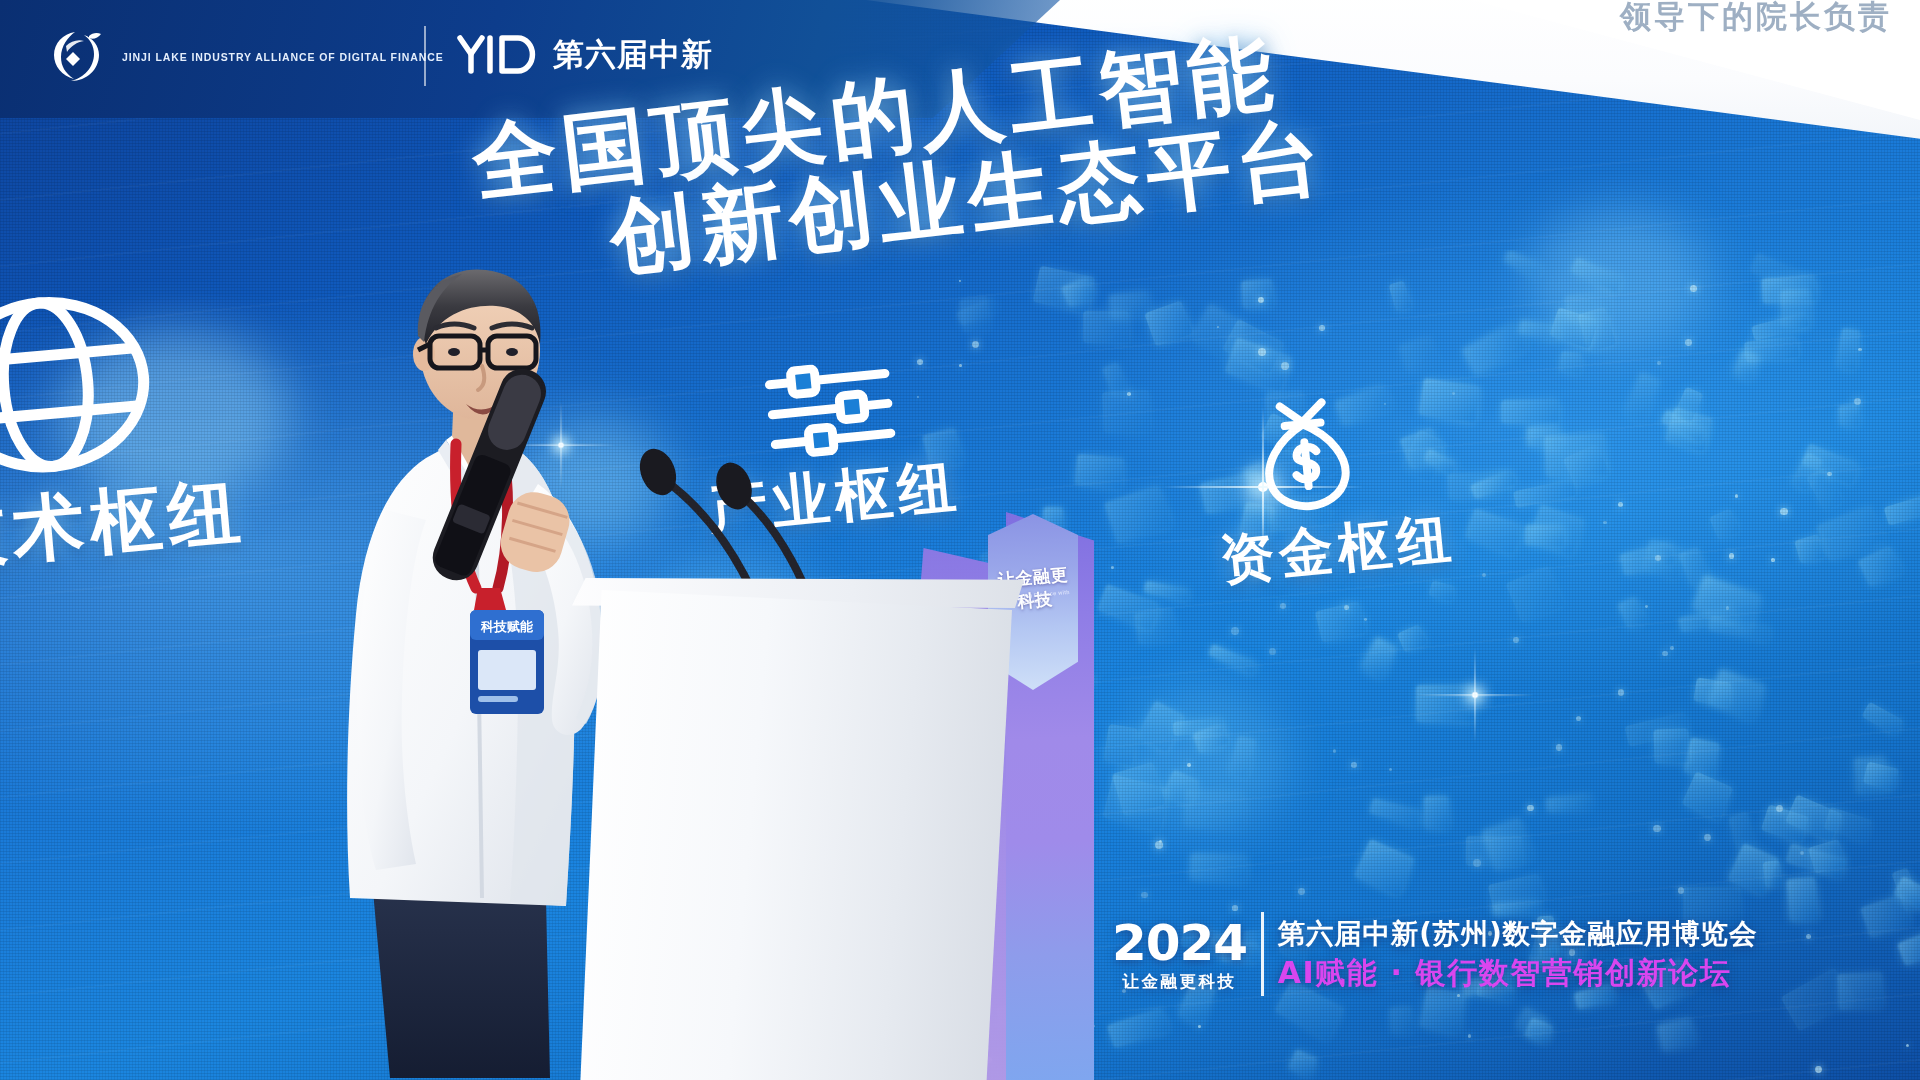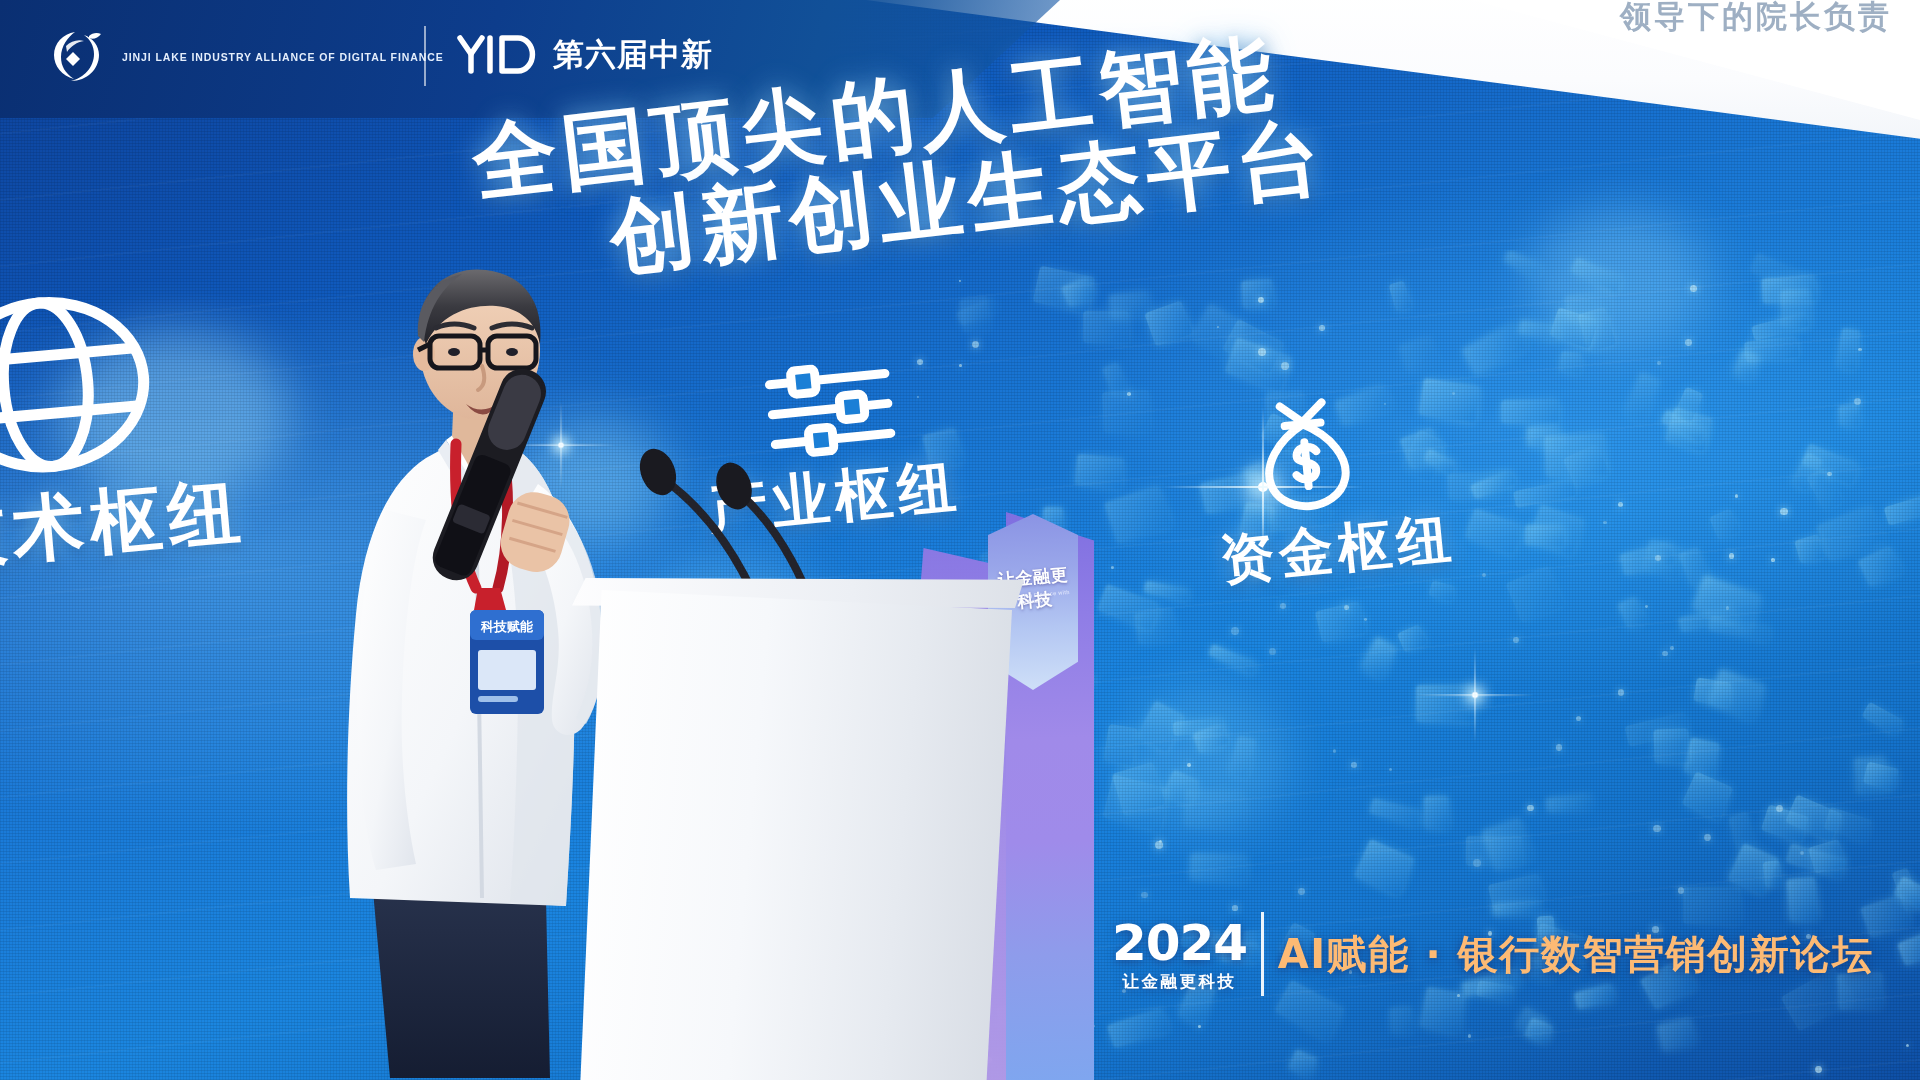--- a/index.html
+++ b/index.html
@@ -132,21 +132,21 @@
   .conf-year{font-family:"DejaVu Sans",sans-serif;font-size:50px;font-weight:700;color:#fff;
     letter-spacing:-1px;line-height:1;
     text-shadow:0 2px 10px rgba(30,50,110,.55);}
   .conf-sub{font-family:"DejaVu Sans",sans-serif;font-size:16.5px;font-weight:700;color:#fff;
     letter-spacing:2.5px;line-height:1;text-shadow:0 2px 8px rgba(30,50,110,.5);}
   .conf-div{width:2.5px;height:84px;background:rgba(255,255,255,.92);}
   .conf-lines{display:flex;flex-direction:column;gap:11px;}
   .conf-l1{font-family:"DejaVu Sans",sans-serif;font-size:27.5px;font-weight:700;color:#fff;
     letter-spacing:.8px;white-space:nowrap;line-height:1;
     text-shadow:0 2px 10px rgba(25,45,105,.6);}
-  .conf-l2{font-family:"DejaVu Sans",sans-serif;font-size:40px;font-weight:700;color:#fdba74;
+  .conf-l2{font-family:"DejaVu Sans",sans-serif;font-size:30px;font-weight:700;color:#d946ef;
     letter-spacing:1.6px;white-space:nowrap;line-height:1;
     text-shadow:0 2px 10px rgba(25,45,105,.6);}
 
   
   .speaker{position:absolute;left:330px;top:258px;width:520px;height:822px;}
   .mic-stand{position:absolute;}
 </style>
 </head>
 <body>
 
@@ -633,17 +633,18 @@
   <div class="podium-top"></div>
   <div class="podium-body"></div>
 
   <div class="conf">
     <div class="conf-badge">
       <span class="conf-year">2024</span>
       <span class="conf-sub">让金融更科技</span>
     </div>
     <div class="conf-div"></div>
     <div class="conf-lines">
+      <span class="conf-l1">第六届中新(苏州)数字金融应用博览会</span>
       <span class="conf-l2">AI赋能 · 银行数智营销创新论坛</span>
     </div>
   </div>
 
 </div>
 
 </body></html>

